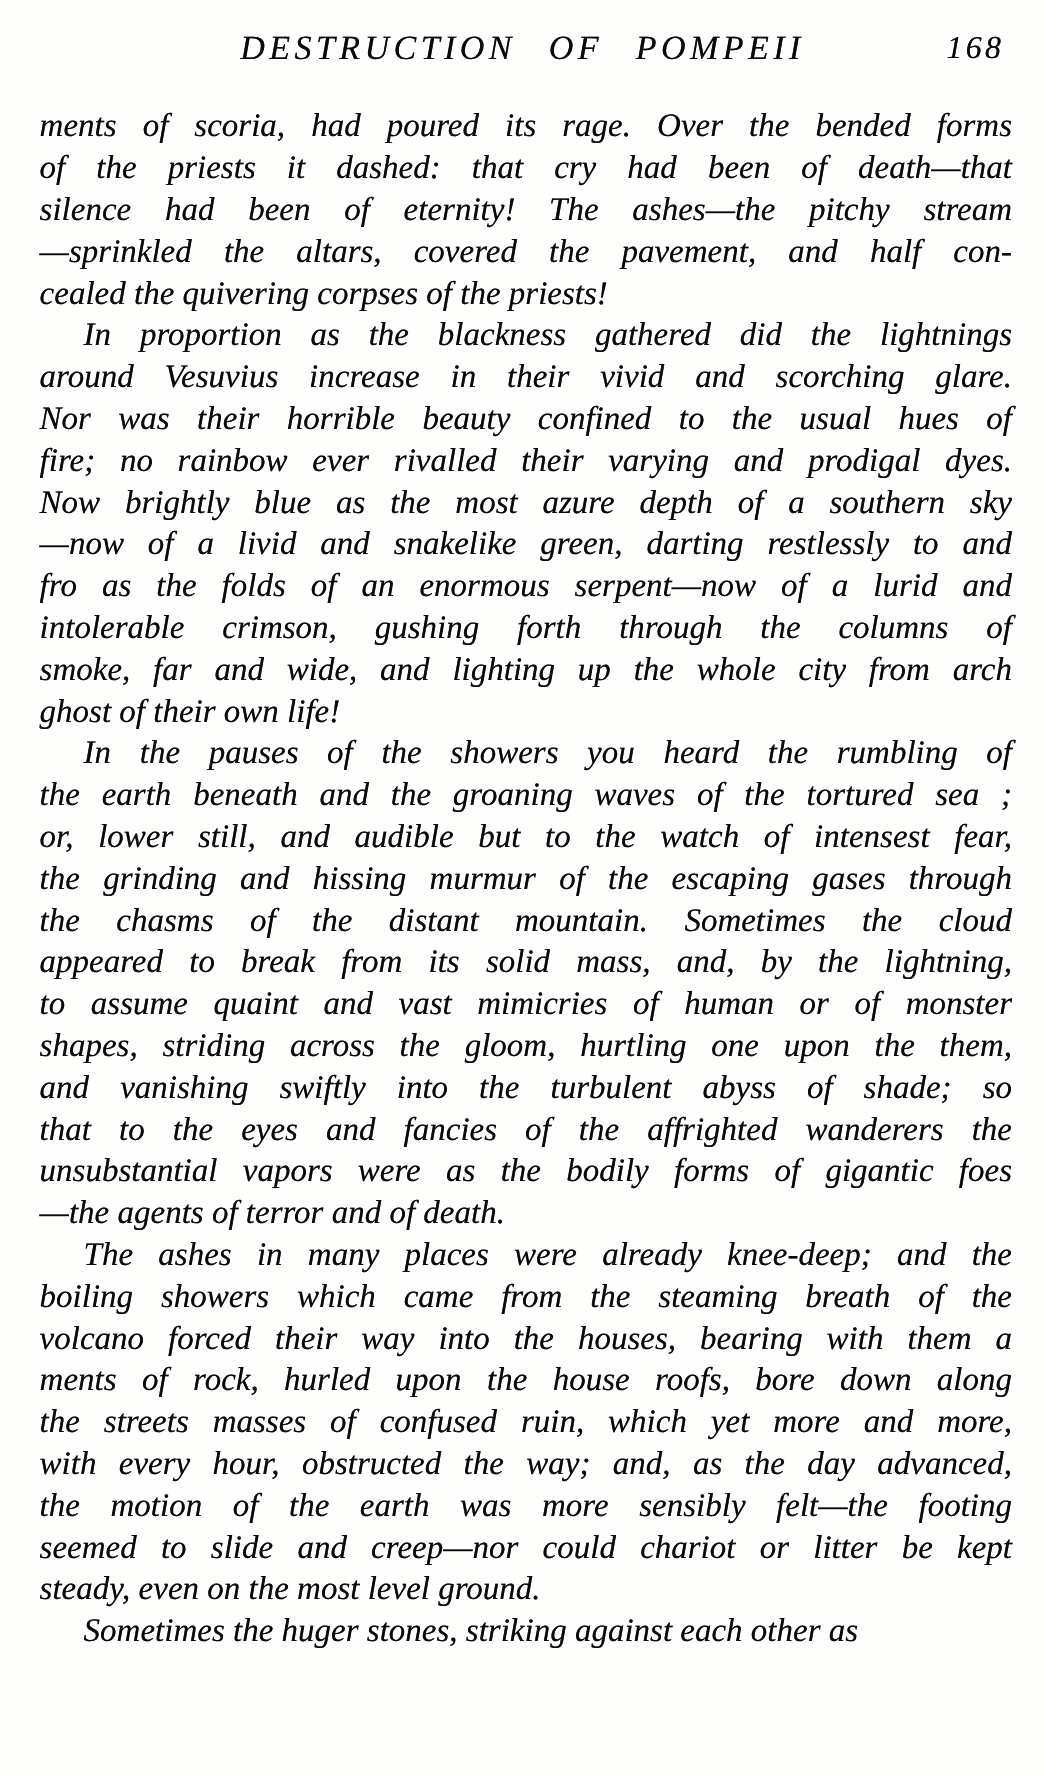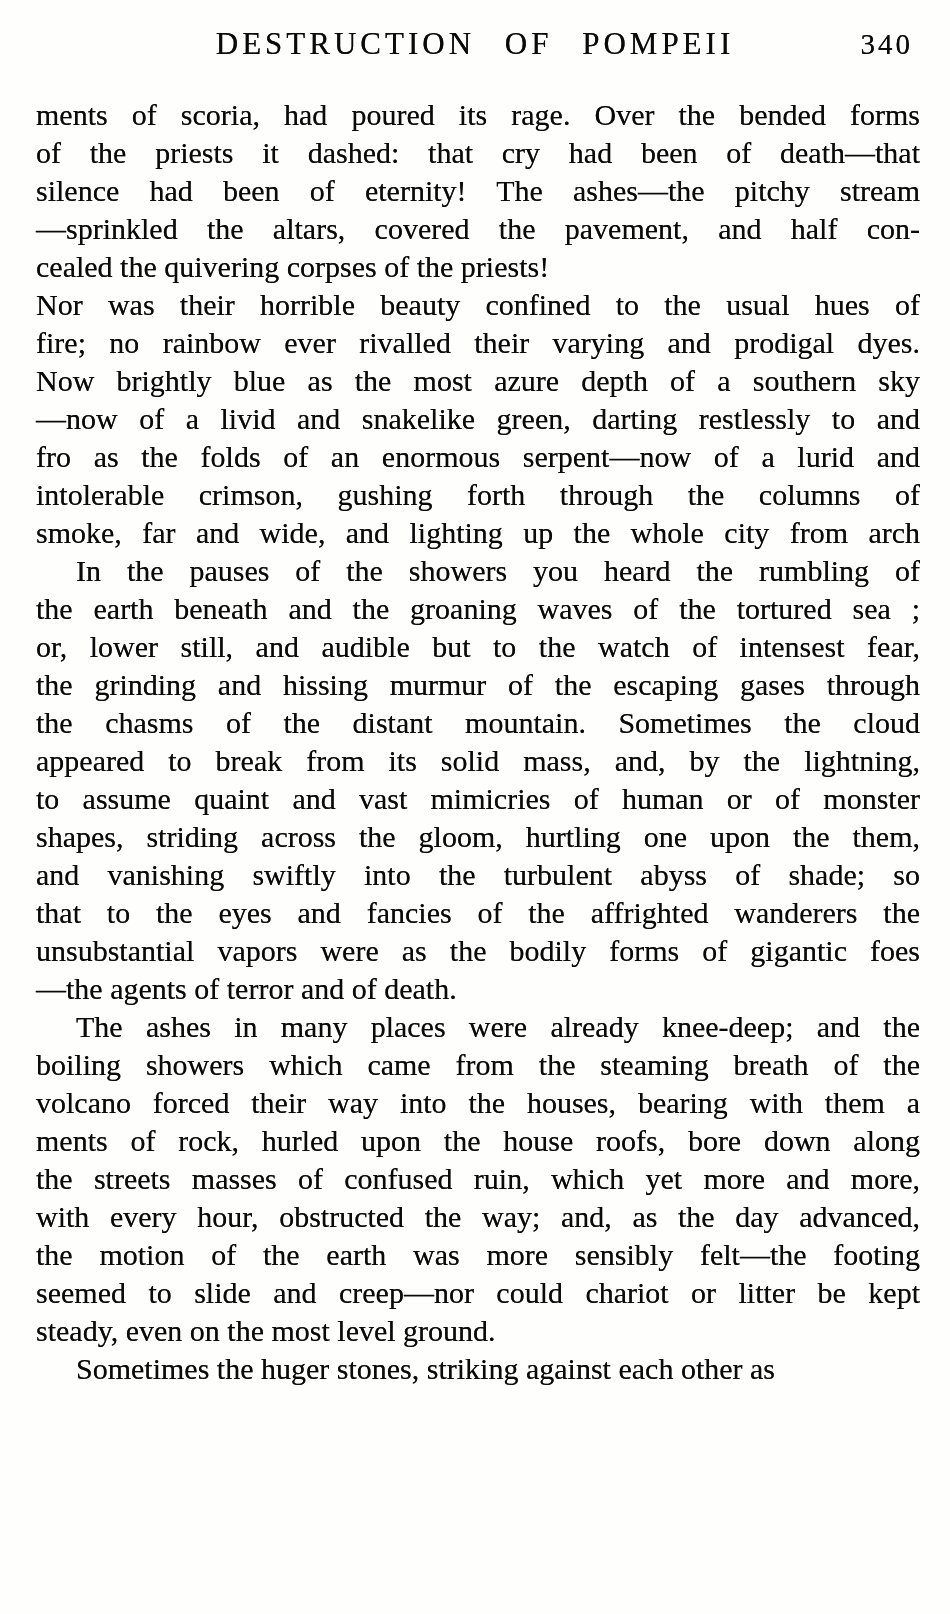--- a/index.html
+++ b/index.html
@@ -12,20 +12,21 @@
     position: relative;
     background: #ffffff;
     font-family: "Liberation Serif", "DejaVu Serif", serif;
     color: #0a0a0a;
     overflow: hidden;
   }
   .page {
     position: absolute;
     inset: 0;
     background: #fefefd;
+    font-style: italic;
   }
   
   .running-head {
     position: absolute;
     top: 0; left: 0;
     width: 950px;
     height: 80px;
   }
   .head-title {
     position: absolute;
@@ -75,39 +76,42 @@
   .paragraph.indent .line.first {
     text-indent: 40px;
   }
 </style>
 </head>
 <body>
 
 <div class="page">
   <header class="running-head">
     <div class="head-title">DESTRUCTION OF POMPEII</div>
-    <div class="page-number">340</div>
+    <div class="page-number">168</div>
   </header>
 
   <main class="page-body">
       <div class="paragraph">
         <div class="line first">ments of scoria, had poured its rage.  Over the bended forms</div>
         <div class="line">of the priests it dashed: that cry had been of death—that</div>
         <div class="line">silence had been of eternity!  The ashes—the pitchy stream</div>
         <div class="line">—sprinkled the altars, covered the pavement, and half con-</div>
         <div class="line last">cealed the quivering corpses of the priests!</div>
       </div>
       <div class="paragraph indent">
+        <div class="line first">In proportion as the blackness gathered did the lightnings</div>
+        <div class="line">around Vesuvius increase in their vivid and scorching glare.</div>
         <div class="line">Nor was their horrible beauty confined to the usual hues of</div>
         <div class="line">fire; no rainbow ever rivalled their varying and prodigal dyes.</div>
         <div class="line">Now brightly blue as the most azure depth of a southern sky</div>
         <div class="line">—now of a livid and snakelike green, darting restlessly to and</div>
         <div class="line">fro as the folds of an enormous serpent—now of a lurid and</div>
         <div class="line">intolerable crimson, gushing forth through the columns of</div>
         <div class="line">smoke, far and wide, and lighting up the whole city from arch</div>
+        <div class="line last">ghost of their own life!</div>
       </div>
       <div class="paragraph indent">
         <div class="line first">In the pauses of the showers you heard the rumbling of</div>
         <div class="line">the earth beneath and the groaning waves of the tortured sea ;</div>
         <div class="line">or, lower still, and audible but to the watch of intensest fear,</div>
         <div class="line">the grinding and hissing murmur of the escaping gases through</div>
         <div class="line">the chasms of the distant mountain.  Sometimes the cloud</div>
         <div class="line">appeared to break from its solid mass, and, by the lightning,</div>
         <div class="line">to assume quaint and vast mimicries of human or of monster</div>
         <div class="line">shapes, striding across the gloom, hurtling one upon the them,</div>

